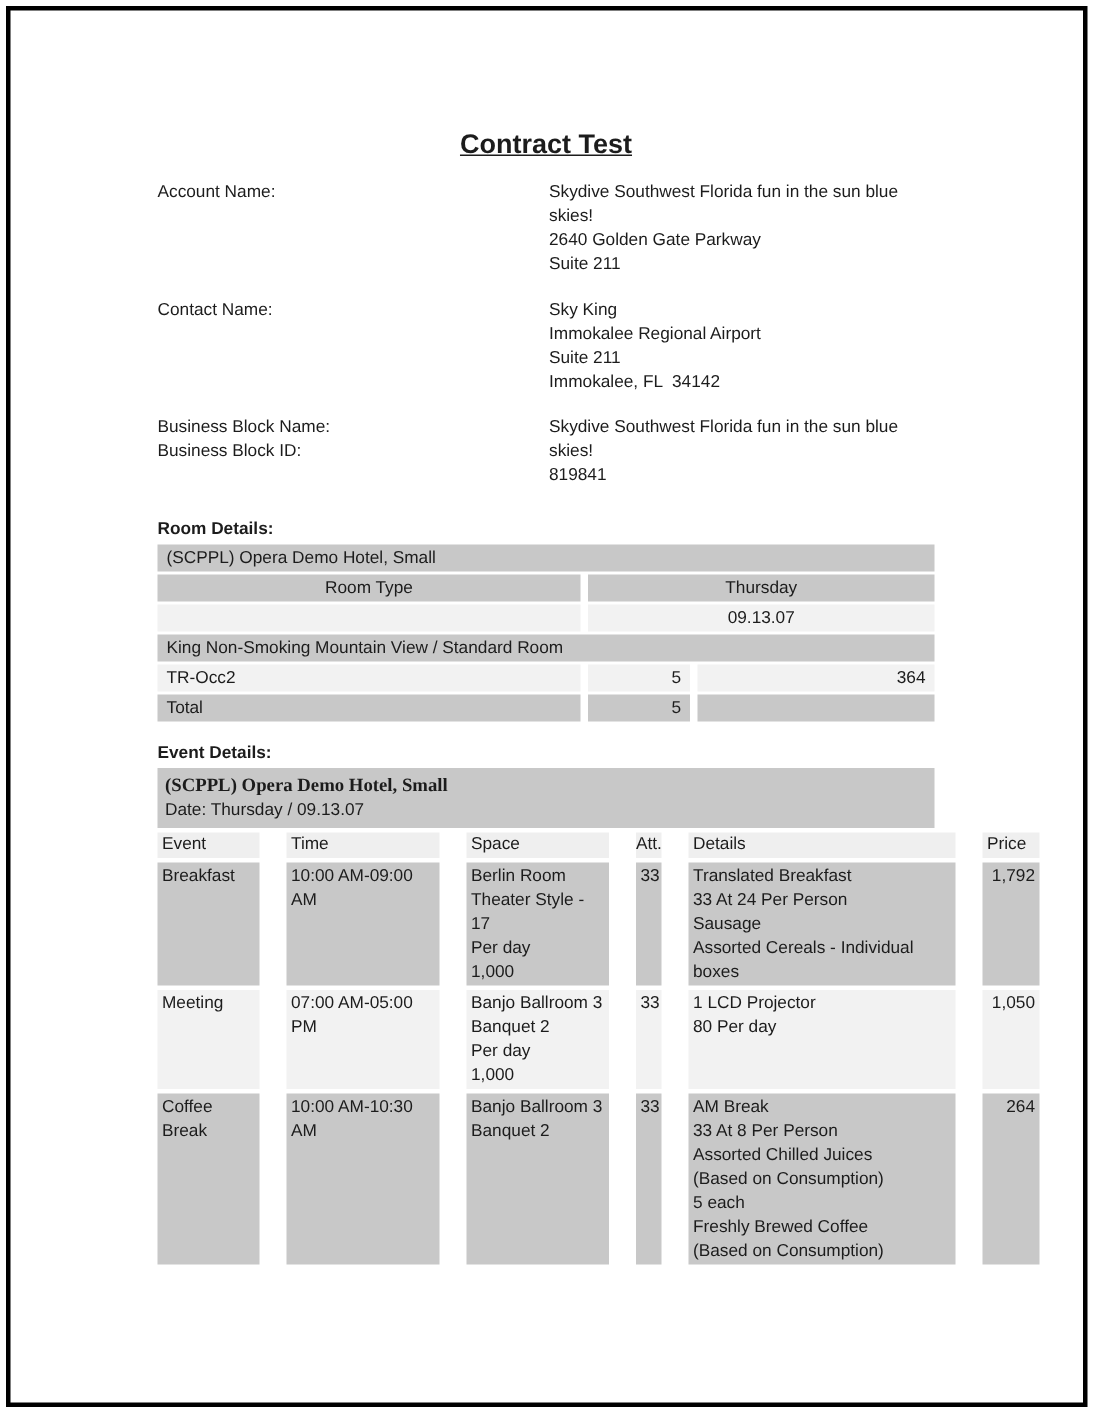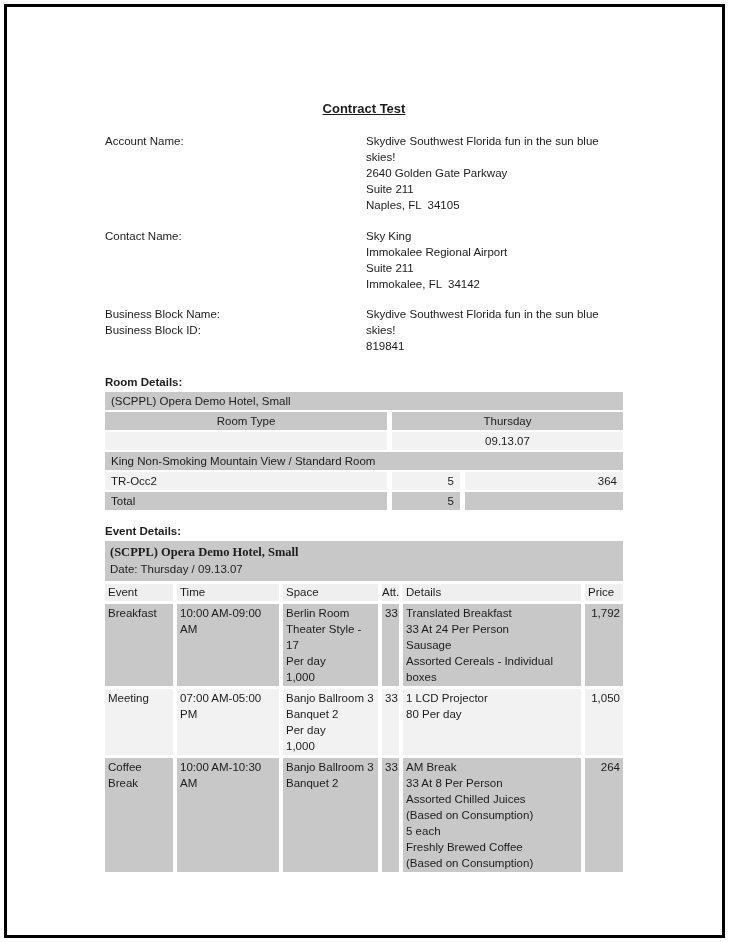--- a/index.html
+++ b/index.html
@@ -14,24 +14,24 @@
   .page-frame {
     position:absolute; inset:4px;
     border:3px solid #000;
     pointer-events:none;
   }
   .content {
     position:absolute; left:105px; top:80px; width:518px;
     font-size:11.5px; line-height:16px;
   }
   .doc-title {
-    margin-top:21px;
+    margin-top:8px;
     text-align:center;
     font-weight:bold;
-    font-size:13px;
+    font-size:18px;
     text-decoration:underline;
   }
   .field-block { display:flex;gap:48px; }
   .fb-account  { margin-top:16px; }
   .fb-contact  { margin-top:15px;justify-content:flex-end; }
   .fb-bb       { margin-top:14px; }
   .field-labels { width:213px; flex:none; }
   .field-values { flex:1; }
   .field-labels div, .field-values div { white-space:pre-wrap; }
   .section-label { font-weight:bold; margin-bottom:2px; }
@@ -64,21 +64,21 @@
     font-weight:bold;
     font-size:12.5px;
     line-height:17px;
     padding:1px 5px 0 5px;
   }
   .eblock .date-line { padding:0 5px 1px 5px; line-height:16px; }
   .etable { width:518px; }
   .erow {
     display:grid;
     grid-template-columns:68px 102px 95px 17px 178px 38px;
-    column-gap:4px;
+    column-gap:18px;
     margin-bottom:3px;
   }
   .erow .ecell { padding:1px 3px; line-height:16px; overflow:hidden; }
   .erow .ecell.no-pad { padding:1px 0; }
   .eheader .ecell { height:15px; line-height:15px; }
   .ecol-att   { text-align:center; padding:1px 1px; }
   .ecol-details { }
   .ecol-price { text-align:right; }
 </style>
 </head>
@@ -91,21 +91,20 @@
   <div class="doc-title">Contract Test</div>
 
   <div class="field-block fb-account">
     <div class="field-labels">
       <div>Account Name:</div>
     </div>
     <div class="field-values">
         <div>Skydive Southwest Florida fun in the sun blue skies!</div>
         <div>2640 Golden Gate Parkway</div>
         <div>Suite 211</div>
-        <div>Naples, FL  34105</div>
       </div>
   </div>
 
   <div class="field-block fb-contact">
     <div class="field-labels">
       <div>Contact Name:</div>
     </div>
     <div class="field-values">
         <div>Sky King</div>
         <div>Immokalee Regional Airport</div>

